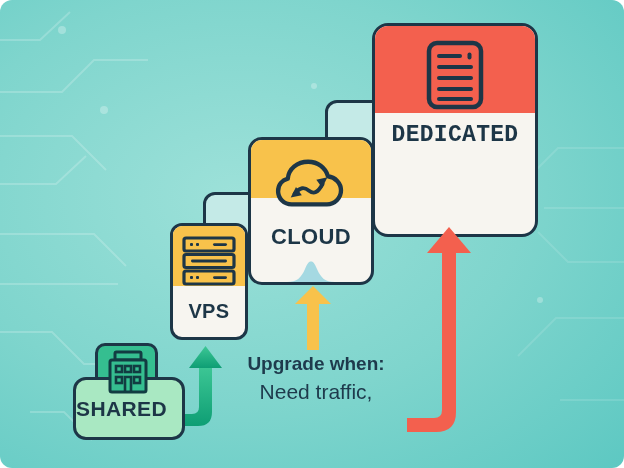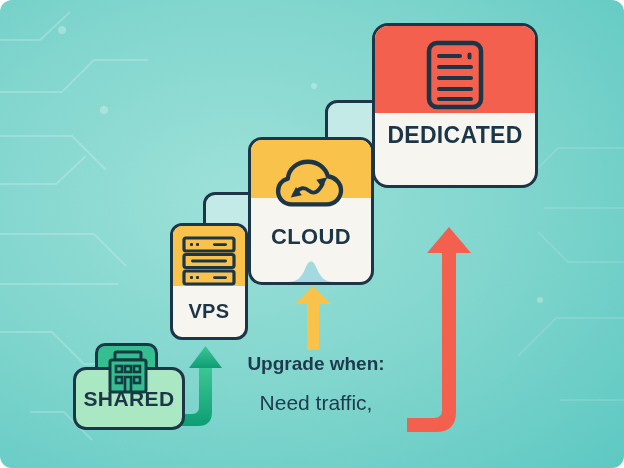--- a/index.html
+++ b/index.html
@@ -17,51 +17,51 @@
   .tab-cloud-dedicated{left:325px;top:100px;width:62px;height:52px;}
 
   
   .card{position:absolute;box-sizing:border-box;border:3px solid #1d3647;background:#f7f5f0;overflow:hidden;}
   .card-header{display:flex;align-items:center;justify-content:center;}
   .card-title{font-weight:bold;letter-spacing:.4px;color:#1d3647;}
 
   
   .shared-icon-tab{position:absolute;left:95px;top:343px;width:63px;height:46px;background:#35be90;
     border:3px solid #1d3647;border-radius:10px;box-sizing:border-box;}
-  .card-shared{left:73px;top:367px;width:112px;height:63px;border-radius:13px;background:#a9e8c2;
-    display:flex;align-items:center;justify-content:center;}
+  .card-shared{left:73px;top:377px;width:112px;height:63px;border-radius:13px;background:#a9e8c2;
+    display:flex;align-items:center;}
   .card-shared .card-title{font-size:21px;}
   .building-svg{position:absolute;left:104px;top:349px;width:48px;height:46px;}
 
   
   .card-vps{left:170px;top:223px;width:78px;height:117px;border-radius:12px;}
   .vps-header{height:60px;background:#f8c24b;}
   .vps-body{height:51px;display:flex;align-items:center;justify-content:center;}
   .card-vps .card-title{font-size:20px;}
   .server-svg{width:54px;height:50px;margin-top:10px;}
 
   
   .card-cloud{left:248px;top:137px;width:126px;height:148px;border-radius:14px;}
   .cloud-header{height:58px;background:#f8c24b;}
   .cloud-body{position:relative;height:86px;display:flex;align-items:center;justify-content:center;}
   .card-cloud .card-title{font-size:22px;position:relative;top:-4px;}
   .cloud-svg{position:absolute;left:18px;top:14px;width:84px;height:60px;z-index:2;}
   .wave-svg{position:absolute;left:36px;bottom:0;width:48px;height:24px;z-index:1;}
 
   
-  .card-dedicated{left:372px;top:23px;width:166px;height:165px;border-radius:16px;}
+  .card-dedicated{left:372px;top:23px;width:166px;height:214px;border-radius:16px;font-family:Liberation Mono, monospace;}
   .dedicated-header{height:87px;background:#f3604e;}
   .rack-svg{width:60px;height:70px;margin-top:10px;}
   .dedicated-body{display:flex;flex-direction:column;align-items:center;padding-top:9px;}
   .card-dedicated .card-title{font-size:23px;letter-spacing:.3px;}
   .card-subtitle{margin-top:5px;font-size:16px;line-height:22px;font-weight:600;text-align:center;color:#1d3647;}
 
   
   .caption{position:absolute;left:196px;top:353px;width:240px;text-align:center;color:#1e3a4c;z-index:4;}
-  .caption-line1{font-size:19px;font-weight:600;margin-bottom:16px;}
+  .caption-line1{font-size:19px;font-weight:600;margin-bottom:5px;}
   .caption-line2,.caption-line3{font-size:21px;font-weight:400;line-height:23px;}
 </style>
 </head>
 <body>
 
 <div class="stage">
 
   <svg class="layer z0" viewBox="0 0 624 468">
     <g fill="none" stroke="rgba(255,255,255,0.20)" stroke-width="2">
       <path d="M0 40 H40 L70 12"></path>

